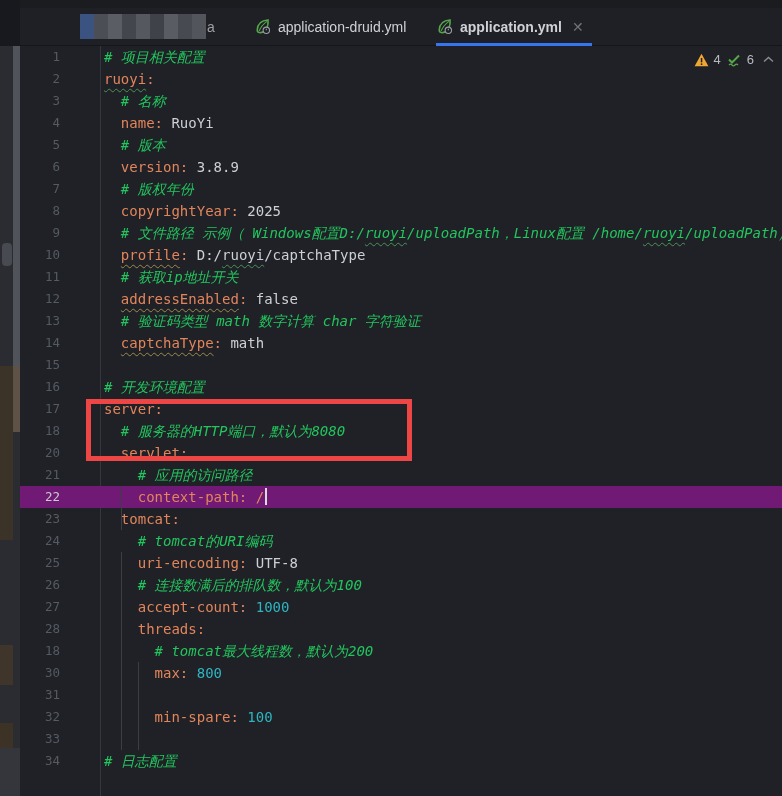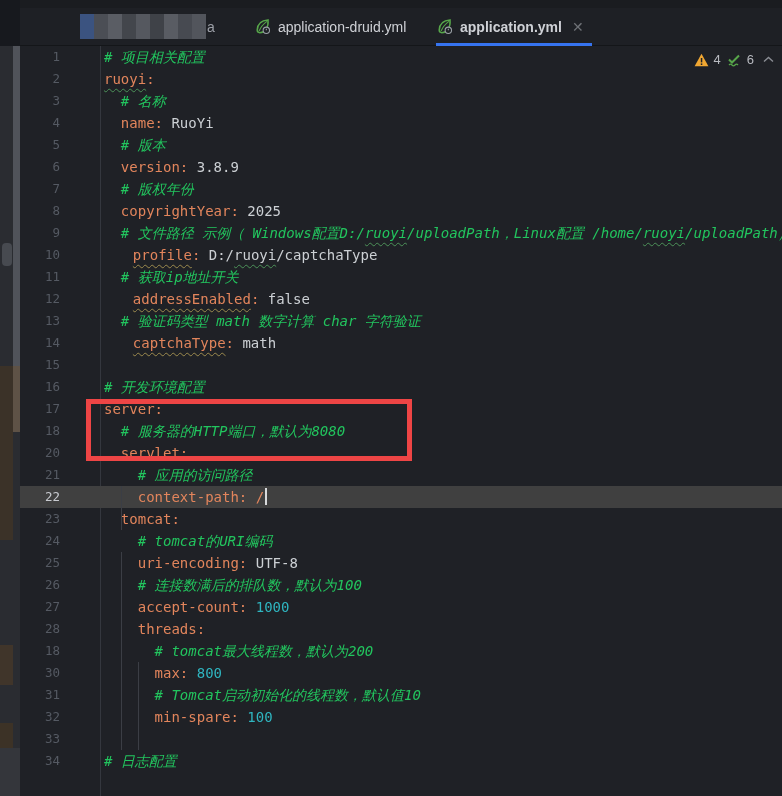--- a/index.html
+++ b/index.html
@@ -33,32 +33,32 @@
   #tab-app { left:416px; width:156px;font-weight:bold; }
   .tab .leaf { width:17px; height:17px; margin-right:7px; flex:none; }
   .tab-close { margin-left:10px; color:#6f7277; font-size:14px; cursor:pointer; }
   .active-underline { position:absolute; left:416px; top:43px; width:156px; height:3px; background:#3674f0; }
 
   
   #editor { position:absolute; left:20px; top:46px; width:762px; height:750px; overflow:hidden;
             font-family:"DejaVu Sans Mono","Liberation Mono",monospace; font-size:14px; }
   .gutter-sep { position:absolute; left:80px; top:0; width:1px; height:750px; background:#34373e; }
   .line { position:relative; height:22px; line-height:22px; }
-  .line.current { background:#404040; }
+  .line.current { background:#701a75; }
   .ln { position:absolute; left:0; top:0; width:40px; text-align:right; color:#555a63; font-size:12.5px; }
   .line.current .ln { color:#c8cad0; }
   .code { position:absolute; left:84px; top:0; white-space:pre; }
 
   .cm { color:#22c55e; font-style:italic; }
   .k  { color:#e2855c; }
   .v  { color:#ccd0d4; }
   .n  { color:#2fb5c0; }
   .p  { color:#ccd0d4; }
   .wg { text-decoration:underline wavy #4c9158 1px; text-underline-offset:4px; }
-  .wy { text-decoration:underline wavy #9c8a4d 1px; text-underline-offset:4px;margin-left:12px; }
+  .wy { text-decoration:underline wavy #9c8a4d 1px; text-underline-offset:4px; }
   .ul { background-image:linear-gradient(#c87b4e,#c87b4e); background-size:100% 1px;
         background-position:0 17px; background-repeat:no-repeat; }
   .cursor-block { display:inline-block; width:9px; height:16px; background:#1f6d75; vertical-align:-3px; }
   .caret { display:inline-block; width:2px; height:17px; background:#d8dadc; vertical-align:-3px; margin-left:1px; }
 
   .indent-guide { position:absolute; width:1px; background:#3b3e45; }
 
   
   #red-box { position:absolute; left:86px; top:399px; width:326px; height:62px;
              border:5px solid #ee4545; z-index:40; pointer-events:none; }
@@ -240,21 +240,20 @@
         <div class="line">
           <span class="ln">18</span>
           <span class="code"><span class="p">      </span><span class="cm"># tomcat最大线程数，默认为200</span></span>
         </div>
         <div class="line">
           <span class="ln">30</span>
           <span class="code"><span class="p">      </span><span class="k">max:</span><span class="n"> 800</span></span>
         </div>
         <div class="line">
           <span class="ln">31</span>
-          <span class="code"><span class="p">      </span><span class="cm"># Tomcat启动初始化的线程数，默认值10</span></span>
         </div>
         <div class="line">
           <span class="ln">32</span>
           <span class="code"><span class="p">      </span><span class="k">min-spare:</span><span class="n"> 100</span></span>
         </div>
         <div class="line">
           <span class="ln">33</span>
           <span class="code"></span>
         </div>
         <div class="line">

